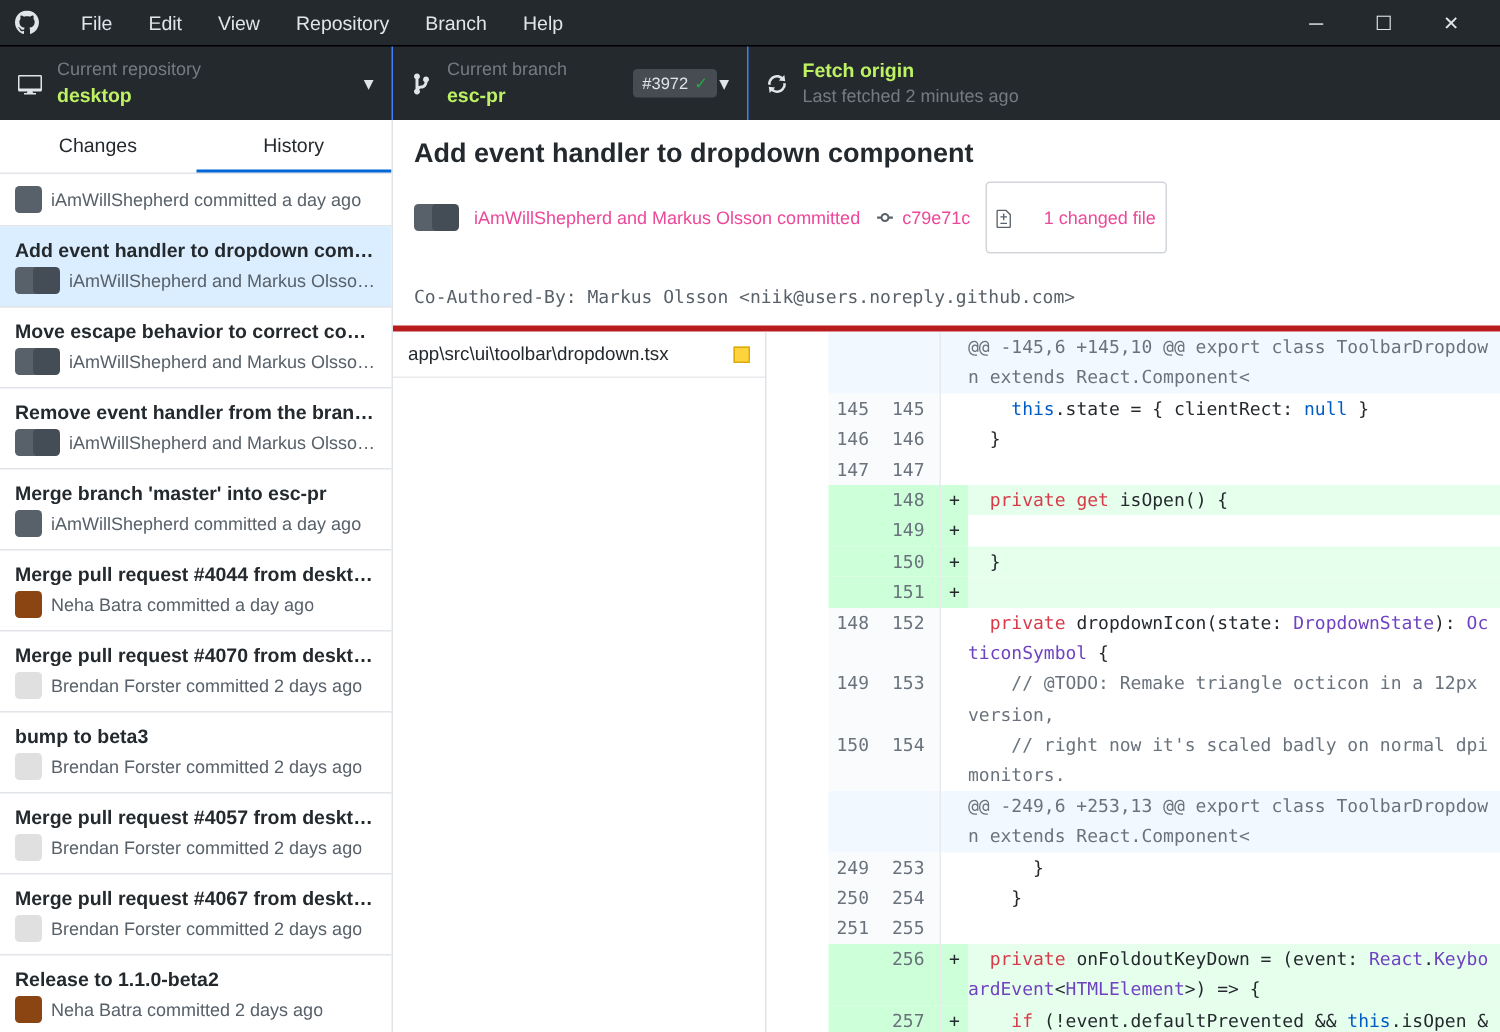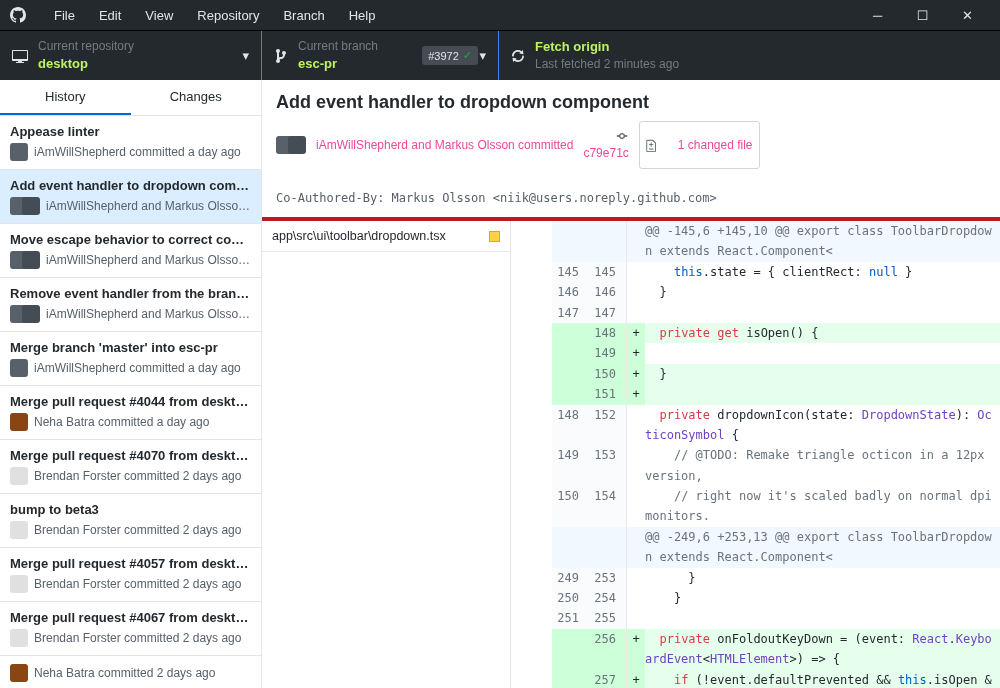--- a/index.html
+++ b/index.html
@@ -39,21 +39,21 @@
     .avatar { width: 18px; height: 18px; border-radius: 3px; background: #586069; background-size: cover; }
     .avatar.a2 { background: #444d56; margin-left: -6px; }
     .avatar.neha { background: #8b4513; }
     .avatar.brendan { background: #e0e0e0; }
     .commit-byline { white-space: nowrap; overflow: hidden; text-overflow: ellipsis; }
     
     .content { flex: 1; display: flex; flex-direction: column; overflow: hidden; }
     .content-header { padding: 12px 14px 0; }
     .content-title { font-size: 18px; font-weight: 600; color: #24292e; margin-bottom: 8px; }
     .content-subheader { display: flex; align-items: center; gap: 10px; color: #ec4899; font-size: 12px; margin-bottom: 10px; }
-    .sha-badge { display: flex; align-items: flex-end; gap: 4px; flex-direction: column; }
+    .sha-badge { display: flex; align-items: center; gap: 4px; }
     .files-badge { display: flex; align-items: center; gap: 20px; border: 1px solid #d1d5da; border-radius: 3px; padding: 16px 6px; }
     .coauthor { padding: 12px 14px; font-family: Consolas, Monaco, monospace; font-size: 12px; color: #586069; border-bottom: 4px solid #b91c1c; }
     
     .diff-area { display: flex; flex: 1; overflow: hidden; }
     .file-list { width: 249px; border-right: 1px solid #e1e4e8; }
     .file-item { display: flex; align-items: center; justify-content: space-between; padding: 8px 10px; font-size: 12.5px; color: #24292e; border-bottom: 1px solid #e8eaed; }
     .file-status { width: 11px; height: 11px; border: 1px solid #dbab09; background: #ffd33d; }
     
     .diff-view { flex: 1; overflow: auto; font-family: Consolas, Monaco, monospace; font-size: 12px; line-height: 1.7; }
     .diff-row { display: flex; padding-left: 41px; }
@@ -127,26 +127,25 @@
     <div class="toolbar-text">
       <div class="bold">Fetch origin</div>
       <div>Last fetched 2 minutes ago</div>
     </div>
   </div>
 </div>
 
 <div class="main">
   <div class="sidebar">
     <div class="tabs">
+      <div class="tab">Changes</div>
       <div class="tab active">History</div>
-      <div class="tab">Changes</div>
     </div>
     <div class="commit-list">
         <div class="commit-item">
-          <div class="commit-title">Appease linter</div>
     <div class="commit-meta">
             <div class="avatar-stack">
               <div class="avatar a1"></div>
             </div>
             <span class="commit-byline">iAmWillShepherd committed a day ago</span>
           </div>
         </div>
         <div class="commit-item selected">
           <div class="commit-title">Add event handler to dropdown compon…</div>
     <div class="commit-meta">
@@ -225,20 +224,21 @@
         <div class="commit-item">
           <div class="commit-title">Merge pull request #4067 from desktop/…</div>
     <div class="commit-meta">
             <div class="avatar-stack">
               <div class="avatar brendan"></div>
             </div>
             <span class="commit-byline">Brendan Forster committed 2 days ago</span>
           </div>
         </div>
         <div class="commit-item">
+          <div class="commit-title">Release to 1.1.0-beta2</div>
     <div class="commit-meta">
             <div class="avatar-stack">
               <div class="avatar neha"></div>
             </div>
             <span class="commit-byline">Neha Batra committed 2 days ago</span>
           </div>
         </div>
       </div>
   </div>
 

